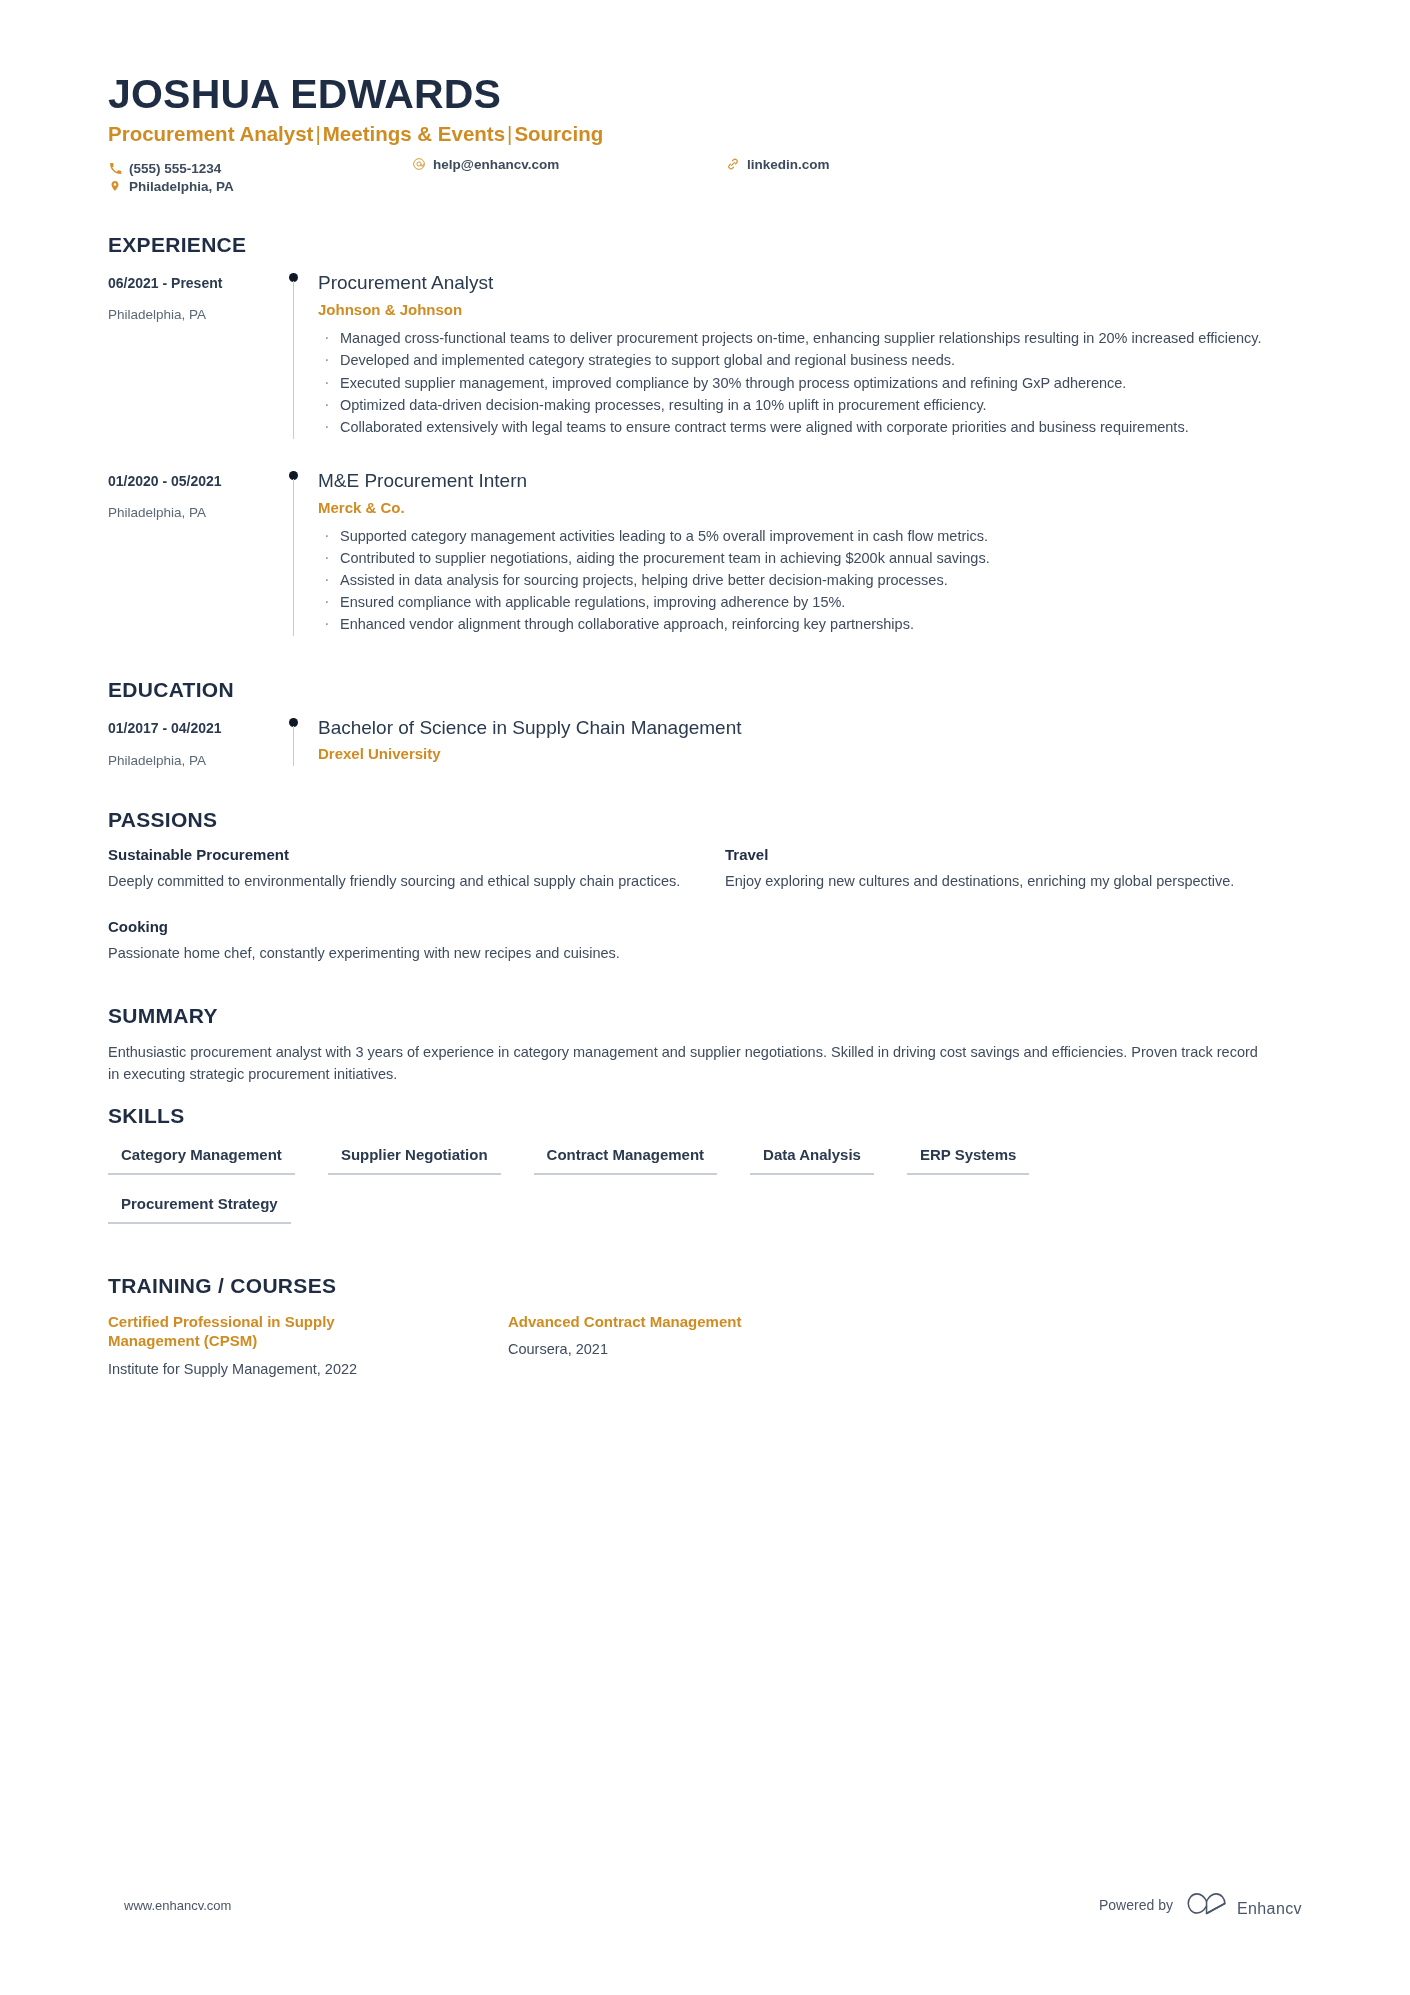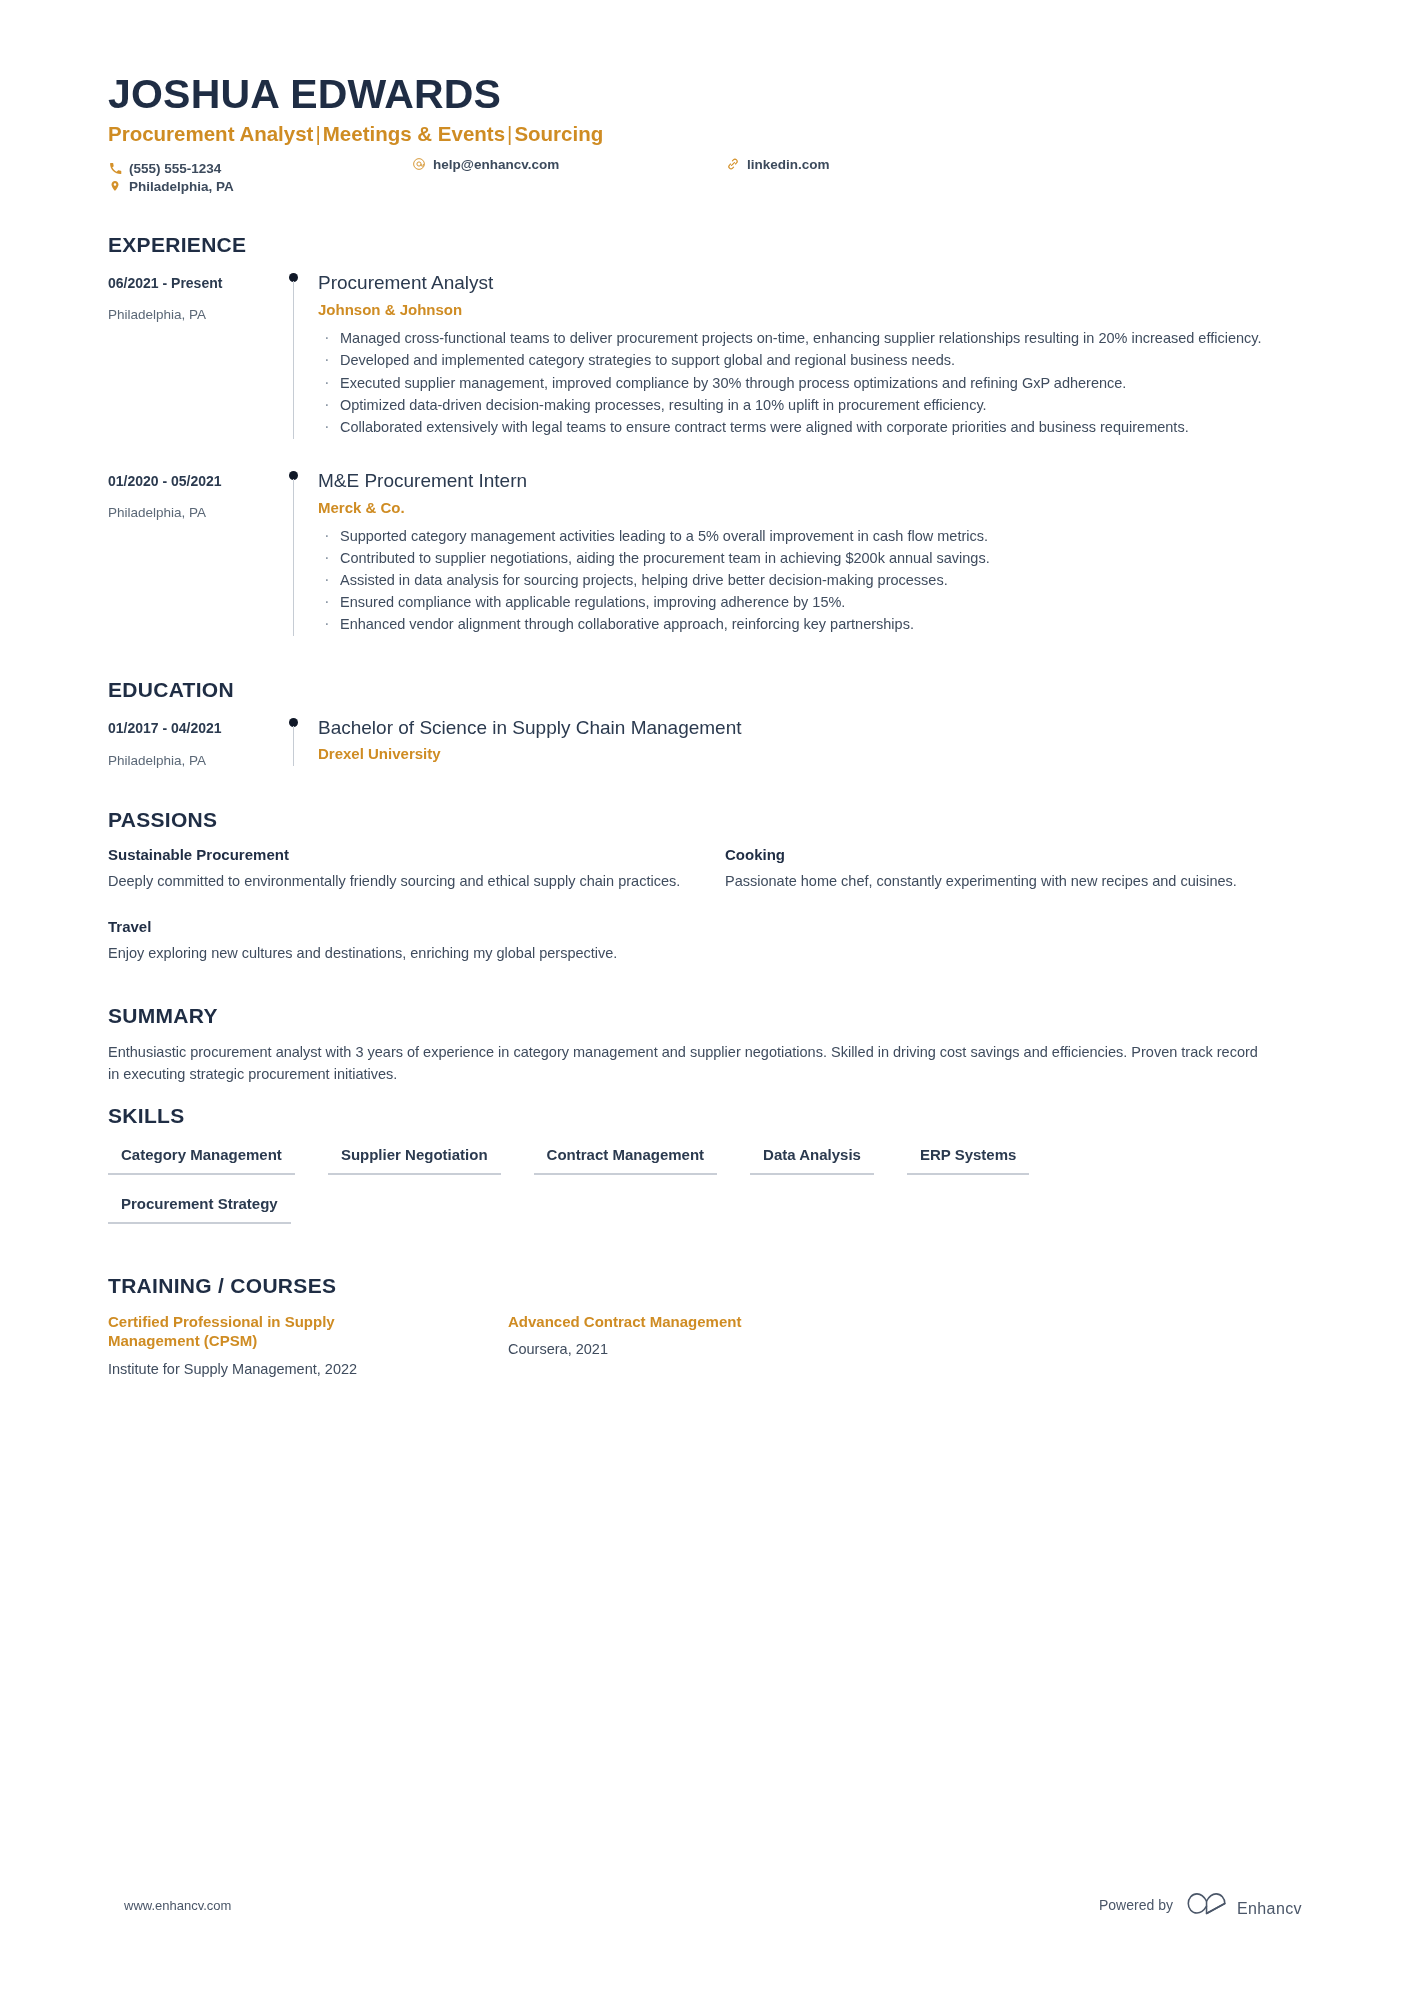--- a/index.html
+++ b/index.html
@@ -399,26 +399,26 @@
 
   <div class="section" style="margin-top:36px;">
     <h2 class="sec-title">PASSIONS</h2>
 
     <div class="passions-grid">
       <div>
         <div class="passion-title">Sustainable Procurement</div>
         <div class="passion-desc">Deeply committed to environmentally friendly sourcing and ethical supply chain practices.</div>
       </div>
       <div>
+        <div class="passion-title">Travel</div>
+        <div class="passion-desc">Enjoy exploring new cultures and destinations, enriching my global perspective.</div>
+      </div>
+      <div>
         <div class="passion-title">Cooking</div>
         <div class="passion-desc" style="max-width:560px;">Passionate home chef, constantly experimenting with new recipes and cuisines.</div>
-      </div>
-      <div>
-        <div class="passion-title">Travel</div>
-        <div class="passion-desc">Enjoy exploring new cultures and destinations, enriching my global perspective.</div>
       </div>
       <div></div>
     </div>
   </div>
 
   <div class="section" style="margin-top:40px;">
     <h2 class="sec-title">SUMMARY</h2>
     <div class="summary-text">Enthusiastic procurement analyst with 3 years of experience in category management and supplier negotiations. Skilled in driving cost savings and efficiencies. Proven track record in executing strategic procurement initiatives.</div>
   </div>
 

